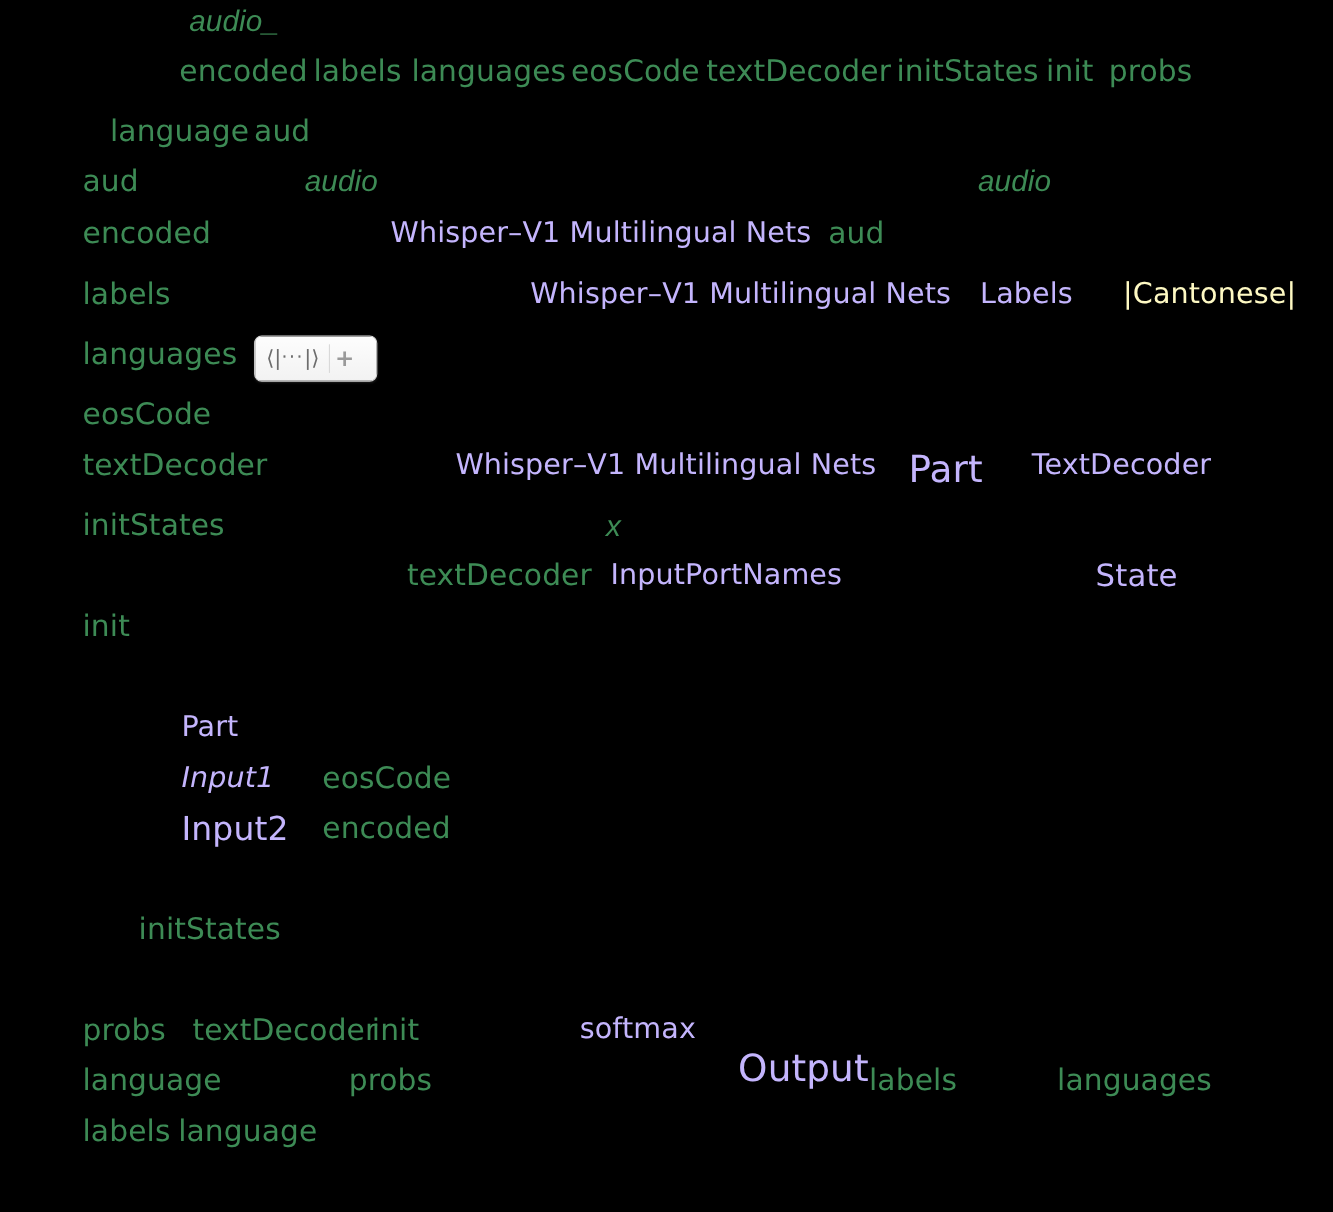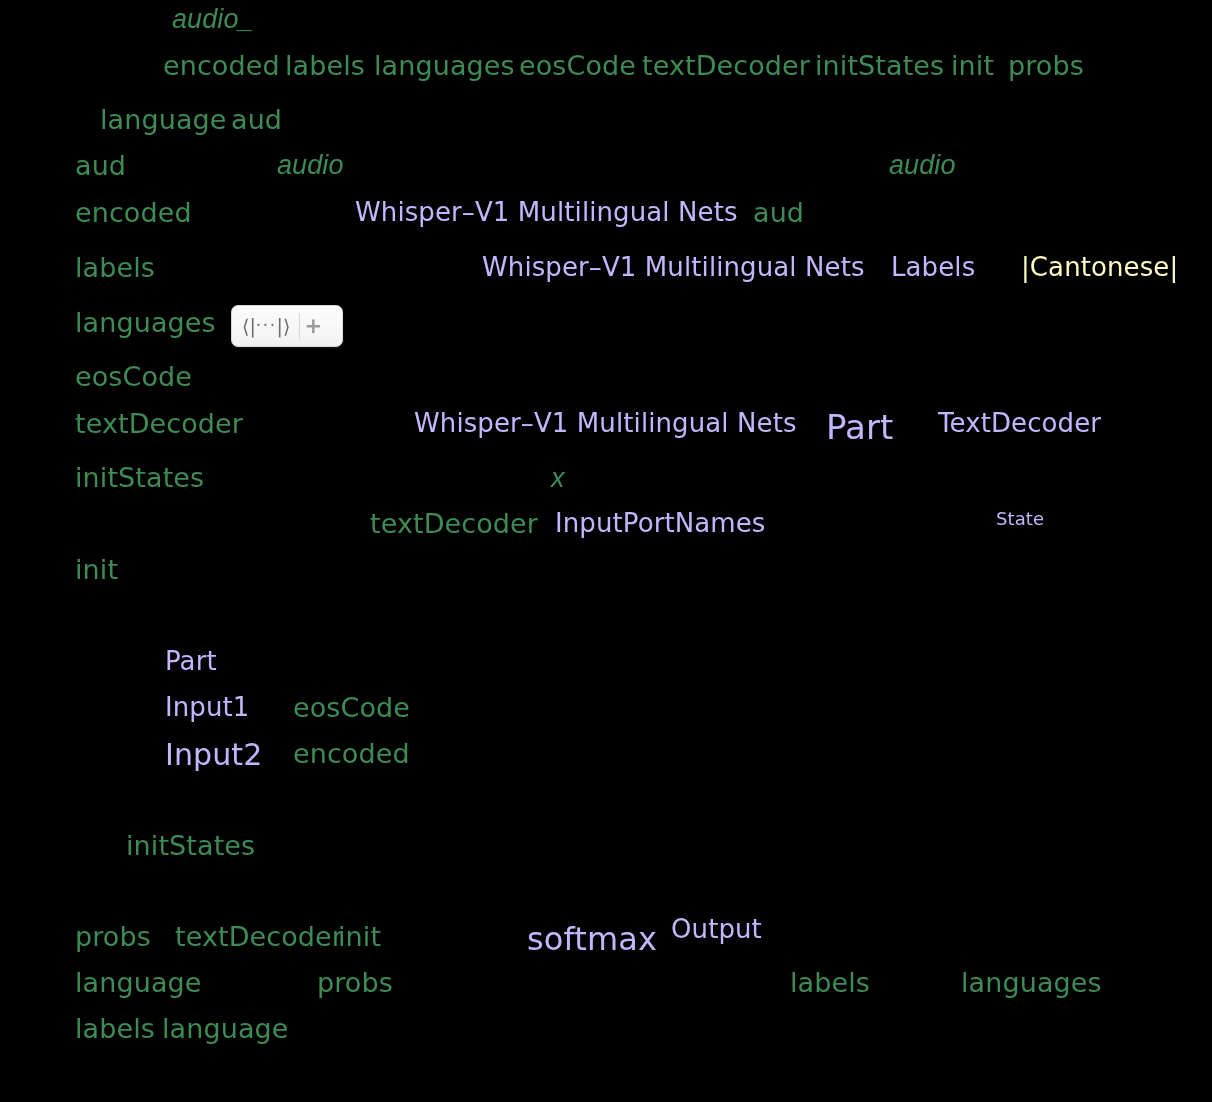--- a/index.html
+++ b/index.html
@@ -135,33 +135,33 @@
       <span class="tok sym" style="left: 75px; top: 309px; font-size: 27px;">languages</span>
       <span class="tok sym" style="left: 75px; top: 363px; font-size: 27px;">eosCode</span>
       <span class="tok sym" style="left: 75px; top: 410px; font-size: 27px;">textDecoder</span>
       <span class="tok str" style="left: 414px; top: 410px; font-size: 26px;">Whisper–V1 Multilingual Nets</span>
       <span class="tok str" style="left: 826px; top: 410px; font-size: 34px;">Part</span>
       <span class="tok str" style="left: 938px; top: 410px; font-size: 26px;">TextDecoder</span>
       <span class="tok sym" style="left: 75px; top: 464px; font-size: 27px;">initStates</span>
       <span class="tok sym-i" style="left: 551px; top: 465px; font-size: 27px;">x</span>
       <span class="tok sym" style="left: 370px; top: 510px; font-size: 27px;">textDecoder</span>
       <span class="tok str" style="left: 555px; top: 510px; font-size: 26px;">InputPortNames</span>
-      <span class="tok str" style="left: 996px; top: 510px; font-size: 18px;">State</span>
+      <span class="tok str" style="left: 996px; top: 510px; font-size: 28px;">State</span>
       <span class="tok sym" style="left: 75px; top: 556px; font-size: 27px;">init</span>
       <span class="tok str" style="left: 165px; top: 648px; font-size: 26px;">Part</span>
-      <span class="tok str" style="left: 165px; top: 694px; font-size: 26px;">Input1</span>
+      <span class="tok str" style="left: 165px; top: 694px; font-size: 26px; font-style: italic;">Input1</span>
       <span class="tok sym" style="left: 293px; top: 694px; font-size: 27px;">eosCode</span>
       <span class="tok str" style="left: 165px; top: 740px; font-size: 30px;">Input2</span>
       <span class="tok sym" style="left: 293px; top: 740px; font-size: 27px;">encoded</span>
       <span class="tok sym" style="left: 126px; top: 832px; font-size: 27px;">initStates</span>
       <span class="tok sym" style="left: 75px; top: 923px; font-size: 27px;">probs</span>
       <span class="tok sym" style="left: 175px; top: 923px; font-size: 27px;">textDecoder</span>
       <span class="tok sym" style="left: 338px; top: 923px; font-size: 27px;">init</span>
-      <span class="tok str" style="left: 527px; top: 923px; font-size: 32px; text-align: right;">softmax</span>
-      <span class="tok str" style="left: 671px; top: 916px; font-size: 26px;">Output</span>
+      <span class="tok str" style="left: 527px; top: 923px; font-size: 26px; text-align: right;">softmax</span>
+      <span class="tok str" style="left: 671px; top: 955px; font-size: 34px;">Output</span>
       <span class="tok sym" style="left: 75px; top: 969px; font-size: 27px;">language</span>
       <span class="tok sym" style="left: 317px; top: 969px; font-size: 27px;">probs</span>
       <span class="tok sym" style="left: 790px; top: 969px; font-size: 27px;">labels</span>
       <span class="tok sym" style="left: 961px; top: 969px; font-size: 27px;">languages</span>
       <span class="tok sym" style="left: 75px; top: 1015px; font-size: 27px;">labels</span>
       <span class="tok sym" style="left: 162px; top: 1015px; font-size: 27px;">language</span>
     </div>
 
   <div class="assoc-box" id="assoc-widget" style="left: 231px; top: 305px; width: 112px; height: 42px;">
     <span class="assoc-glyph">

